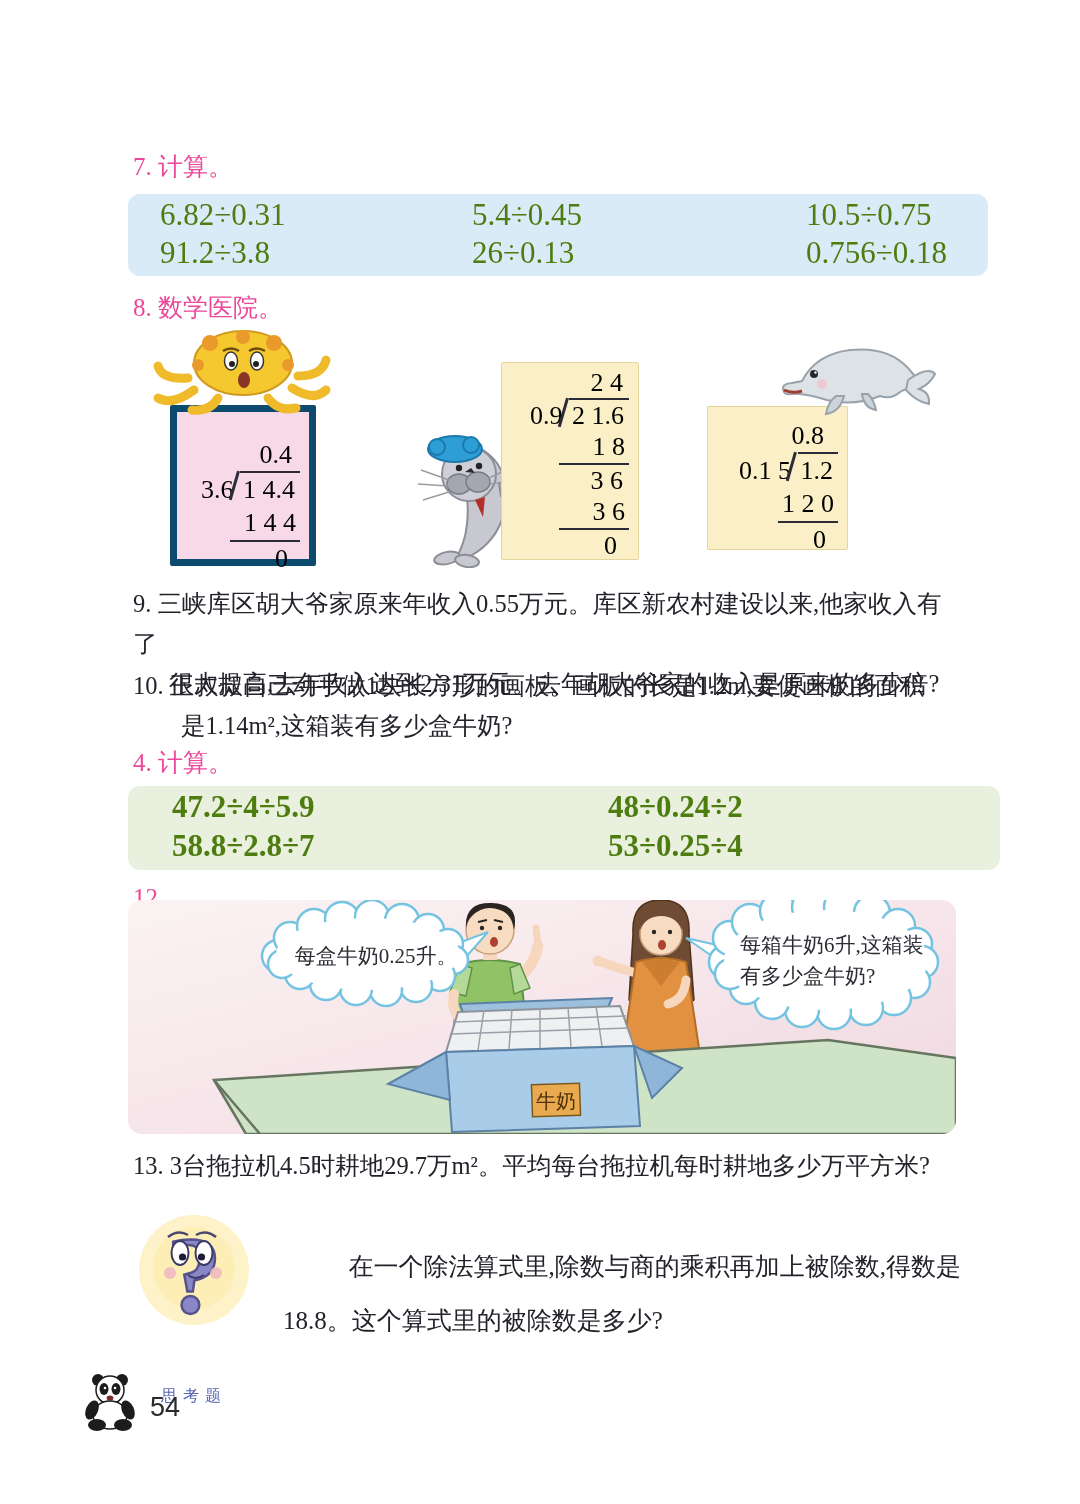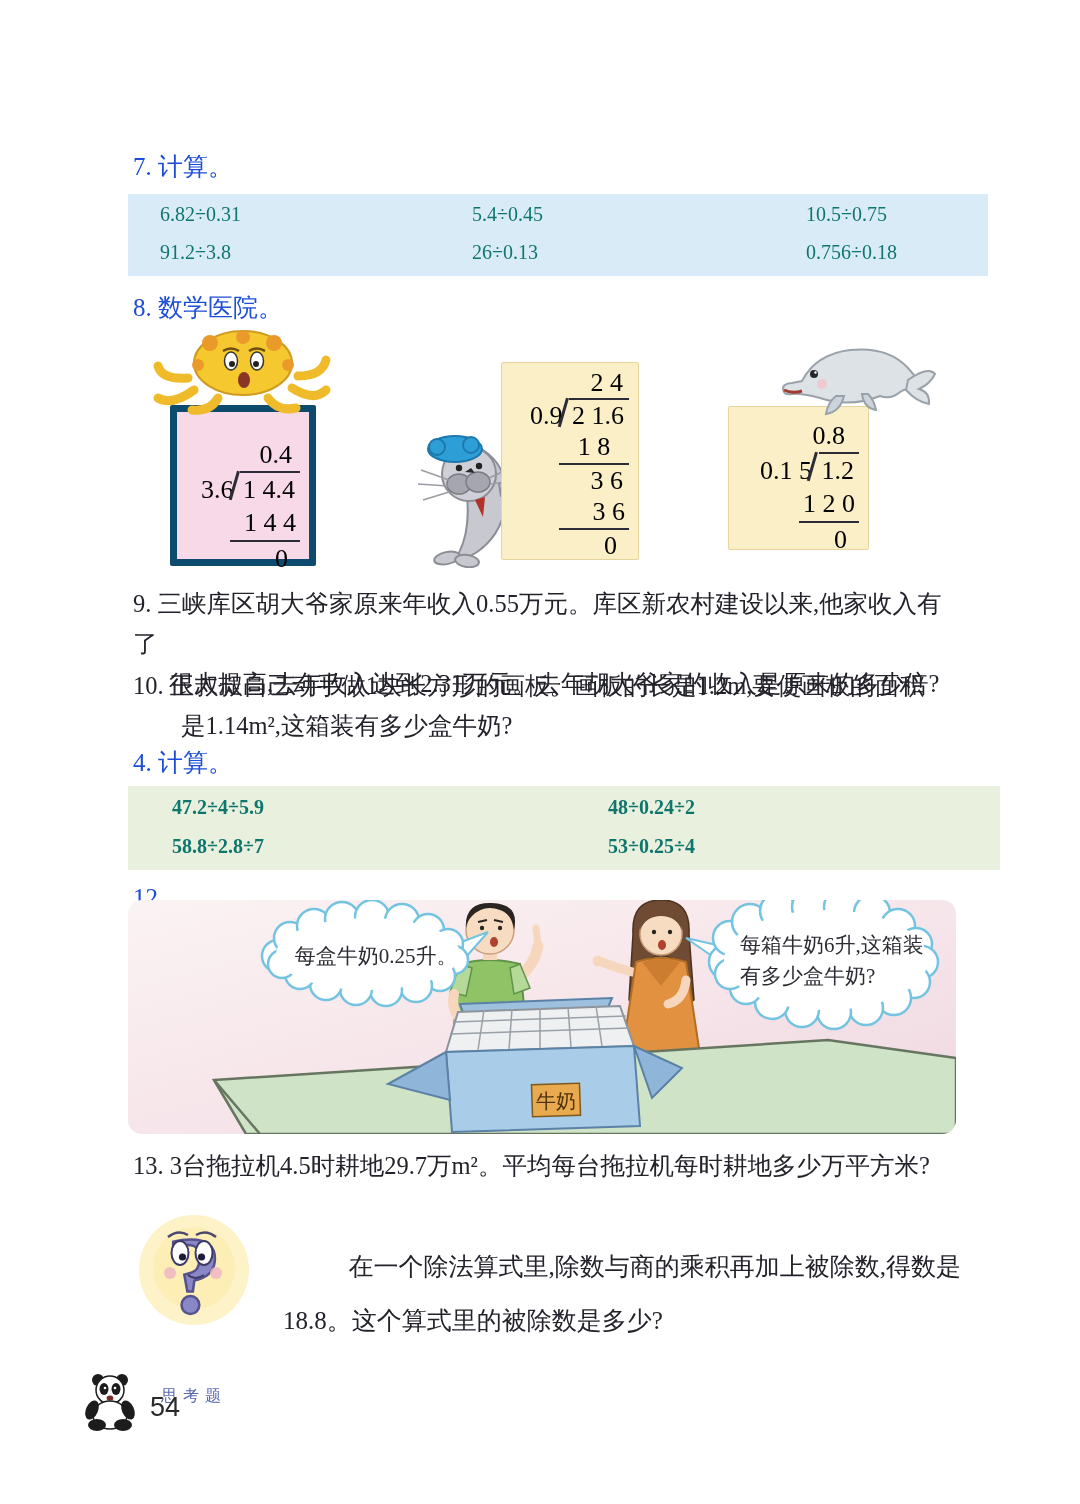--- a/index.html
+++ b/index.html
@@ -1,48 +1,48 @@
 <!DOCTYPE html>
 <html style="--box_blue: #d9ebf7; --box_green: #e9f0dd; --card_pink: #f8d9e7; --card_yellow: #faefc6; --bubble_stroke: #74c3e0;"><head>
 <meta charset="utf-8">
 <style>
   html,body{margin:0;padding:0;background:#ffffff;}
   .page{position:relative;width:1080px;height:1504px;background:#fff;overflow:hidden;
         font-family:"Liberation Serif","DejaVu Serif",serif;color:#23232b;}
 
-  .sec-label{position:absolute;font-size:25px;color:#1d4ed8;white-space:nowrap;}
-
-  
-  .calc-box{position:absolute;left:128px;width:828px;border-radius:0;display:grid;
-            font-size:20px;color:#0f766e;}
+  .sec-label{position:absolute;font-size:25px;color:#ec4899;white-space:nowrap;}
+
+  
+  .calc-box{position:absolute;left:128px;width:828px;border-radius:12px;display:grid;
+            font-size:31px;color:#4d7c0f;}
   .box-blue{top:194px;height:76px;background:var(--box_blue,#d9ebf7);
             grid-template-columns:312px 334px auto;padding:3px 0 3px 32px;line-height:35px;}
   .box-green{top:786px;height:78px;background:var(--box_green,#e9f0dd);
             grid-template-columns:436px auto;padding:3px 0 3px 44px;line-height:36px;font-weight:bold;}
   .cell{white-space:nowrap;}
 
   
   .card{position:absolute;border-radius:2px;}
   .card1{left:170px;top:405px;width:132px;height:147px;background:var(--card_pink,#f8d9e7);border:7px solid #0c4a6e;}
   .card2{left:501px;top:362px;width:136px;height:196px;background:var(--card_yellow,#faefc6);border:1px solid #e5d49c;}
-  .card3{left:728px;top:406px;width:139px;height:142px;background:var(--card_yellow,#faefc6);border:1px solid #e5d49c;}
+  .card3{left:707px;top:406px;width:139px;height:142px;background:var(--card_yellow,#faefc6);border:1px solid #e5d49c;}
   .ld{position:absolute;right:9px;text-align:right;color:#000000;font-size:26px;line-height:33px;}
   .card1 .ld{top:26px;}
   .card2 .ld{top:4px;line-height:31px;}
   .card3 .ld{top:12px;}
   .ldq{padding-right:8px;}
   .card3 .ldq{padding-right:14px;}
   .ldr{white-space:nowrap;}
   .ldv{display:inline-block;border-top:2.5px solid #2c2c38;padding:0 5px 0 3px;}
   .ldslash{display:inline-block;width:2.5px;height:30px;background:#2c2c38;
            transform:rotate(16deg);transform-origin:50% 0;margin:0 1px -7px 3px;vertical-align:top;}
   .lds span{display:inline-block;}
   .ul{border-bottom:2.5px solid #2c2c38;padding:0 4px 1px 4px;}
   .w1{min-width:62px;}
-  .tl{text-align:center;}
+  .tl{text-align:right;}
   .pr{padding-right:12px;}
 
   
   .para{position:absolute;width:828px;font-size:24.5px;line-height:40px;color:#23232b;}
   .hang36 .pline{padding-left:36px;}
   .hang48 .pline{padding-left:48px;}
   .para .pline.first{padding-left:0;}
 
   
   .scene{position:absolute;left:128px;top:900px;width:828px;height:234px;border-radius:14px;overflow:hidden;

